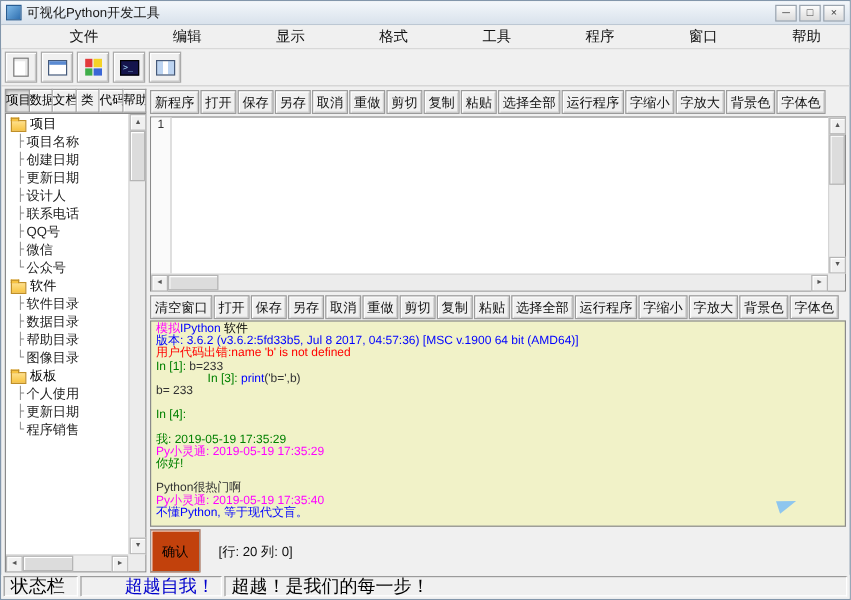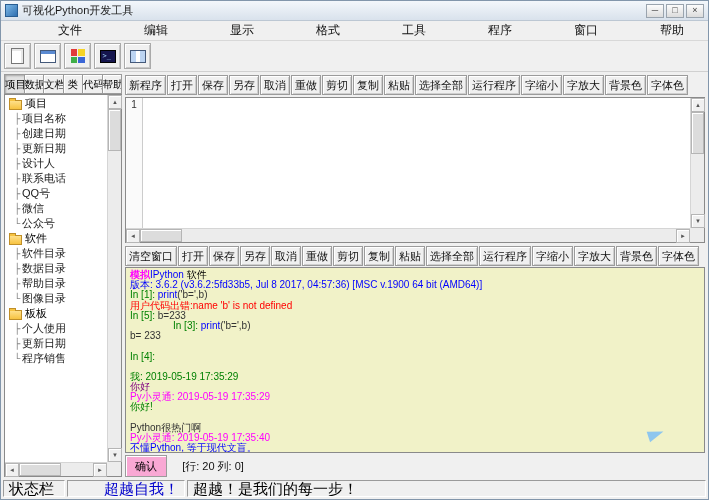--- a/index.html
+++ b/index.html
@@ -65,21 +65,21 @@
   .tb-btn { font-size:11px; height:20px; padding:0 3px; background:#f0f0f0; border:1px solid #9b9b9b; box-shadow:inset 1px 1px 0 #fff, inset -1px -1px 0 #cfcfcf; white-space:nowrap; color:#111; }
   .editor { flex:0 0 146px; position:relative; background:#fff; border:1px solid #8a8a8a; margin:1px 0 2px; }
   .gutter { position:absolute; left:0; top:0; bottom:14px; width:17px; background:#fafafa; border-right:1px solid #ccc; font-size:10px; color:#333; text-align:center; padding-top:1px; font-family:"DejaVu Sans Mono",monospace; }
   .console { flex:1; position:relative; border:1px solid #8a8a8a; padding:2px 4px; font-family:"DejaVu Sans Mono",monospace; font-size:10px; line-height:10.2px; color:#000; overflow:hidden; min-height:0; }
   .console-line { white-space:pre; height:10.2px; }
   .send-icon { position:absolute; right:40px; bottom:12px; width:0; height:0; border-left:16px solid #8ec6ee; border-top:5px solid transparent; border-bottom:6px solid transparent; transform:rotate(-18deg); }
 
   
   .ai-row { flex:0 0 22px; display:flex; align-items:center; gap:3px; padding-top:2px; }
   .ai-input { flex:1; height:18px; border:1px solid #8a8a8a; background:#fff; font-size:11px; padding:0 3px; color:#111; }
-  .confirm { flex:0 0 42px; height:22px; font-size:11px; background:#f9a8d4; border:1px solid #9b9b9b; box-shadow:inset 1px 1px 0 #fff; }
+  .confirm { flex:0 0 42px; height:36px; font-size:11px; background:#c2410c; border:1px solid #9b9b9b; box-shadow:inset 1px 1px 0 #fff; }
   .pos-label { flex:0 0 86px; font-size:11px; text-align:center; color:#111; white-space:nowrap; }
 
   
   .statusbar { flex:0 0 20px; display:flex; gap:2px; padding:1px 2px 2px; background:#f0f0f0; }
   .status-cell { font-size:15px; line-height:15px; padding:0 5px; border:1px solid; border-color:#9b9b9b #fff #fff #9b9b9b; white-space:nowrap; overflow:hidden; }
   .status-cell:nth-child(1){ flex:0 0 62px; }
   .status-cell:nth-child(2){ flex:0 0 118px;text-align:right; }
   .status-cell:nth-child(3){ flex:1; }
 </style>
 </head>
@@ -281,32 +281,30 @@
           <button class="tb-btn">选择全部</button>
           <button class="tb-btn">运行程序</button>
           <button class="tb-btn">字缩小</button>
           <button class="tb-btn">字放大</button>
           <button class="tb-btn">背景色</button>
           <button class="tb-btn">字体色</button>
         </div>
 
       <div class="console" style="background: rgb(241, 242, 200);">
         <span class="send-icon"></span>
-      <div class="console-line"><span style="color: rgb(255, 0, 255); font-weight: bold;">模拟</span><span style="color: rgb(0, 0, 255);">IPython</span><span style="color: rgb(0, 0, 0);"> 软件</span></div>
+      <div class="console-line"><span style="color: rgb(255, 0, 255);">模拟</span><span style="color: rgb(0, 0, 255);">IPython</span><span style="color: rgb(0, 0, 0);"> 软件</span></div>
           <div class="console-line"><span style="color: rgb(0, 0, 255);">版本: 3.6.2 (v3.6.2:5fd33b5, Jul 8 2017, 04:57:36) [MSC v.1900 64 bit (AMD64)]</span></div>
-          <div class="console-line"><span style="color: rgb(0, 128, 0);">In [1]: </span><span style="color: rgb(0, 0, 255);">print</span><span style="color: rgb(51, 51, 51);">('b=',b)</span></div>
           <div class="console-line"><span style="color: rgb(255, 0, 0);">用户代码出错:name 'b' is not defined</span></div>
-          <div class="console-line"><span style="color: rgb(0, 128, 0);">In [5]: </span><span style="color: rgb(51, 51, 51);">b=233</span></div>
+          <div class="console-line"><span style="color: rgb(0, 128, 0);">In [1]: </span><span style="color: rgb(51, 51, 51);">b=233</span></div>
           <div class="console-line"><span style="color: rgb(0, 128, 0); margin-left: 43px;">In [3]: </span><span style="color: rgb(0, 0, 255);">print</span><span style="color: rgb(51, 51, 51);">('b=',b)</span></div>
           <div class="console-line"><span style="color: rgb(51, 51, 51);">b= 233</span></div>
           <div class="console-line">&nbsp;</div>
           <div class="console-line"><span style="color: rgb(0, 128, 0);">In [4]:</span></div>
           <div class="console-line">&nbsp;</div>
           <div class="console-line"><span style="color: rgb(0, 128, 0);">我: 2019-05-19 17:35:29</span></div>
-          <div class="console-line"><span style="color: rgb(128, 0, 128);">你好</span></div>
           <div class="console-line"><span style="color: rgb(255, 0, 255);">Py小灵通: 2019-05-19 17:35:29</span></div>
           <div class="console-line"><span style="color: rgb(0, 128, 0);">你好!</span></div>
           <div class="console-line">&nbsp;</div>
           <div class="console-line"><span style="color: rgb(51, 51, 51);">Python很热门啊</span></div>
           <div class="console-line"><span style="color: rgb(255, 0, 255);">Py小灵通: 2019-05-19 17:35:40</span></div>
           <div class="console-line"><span style="color: rgb(0, 0, 255);">不懂Python, 等于现代文盲。</span></div>
         </div>
 
       <div class="ai-row">
         <button class="confirm">确认</button>

